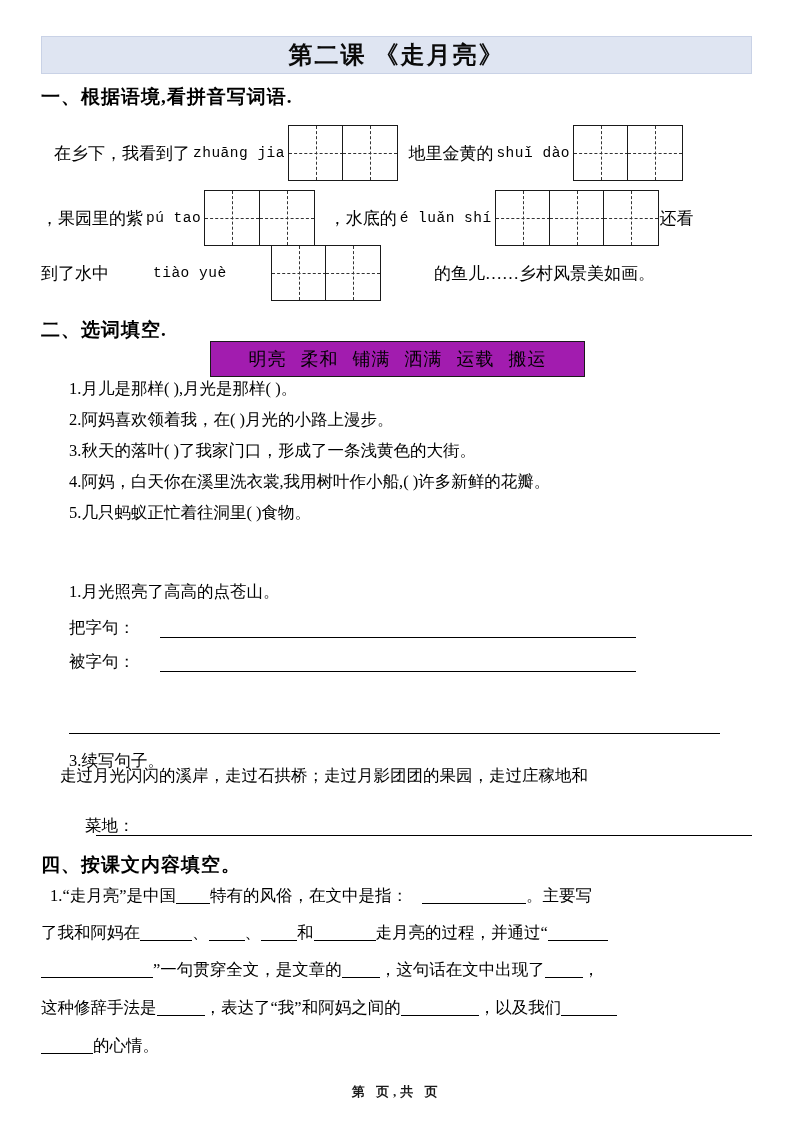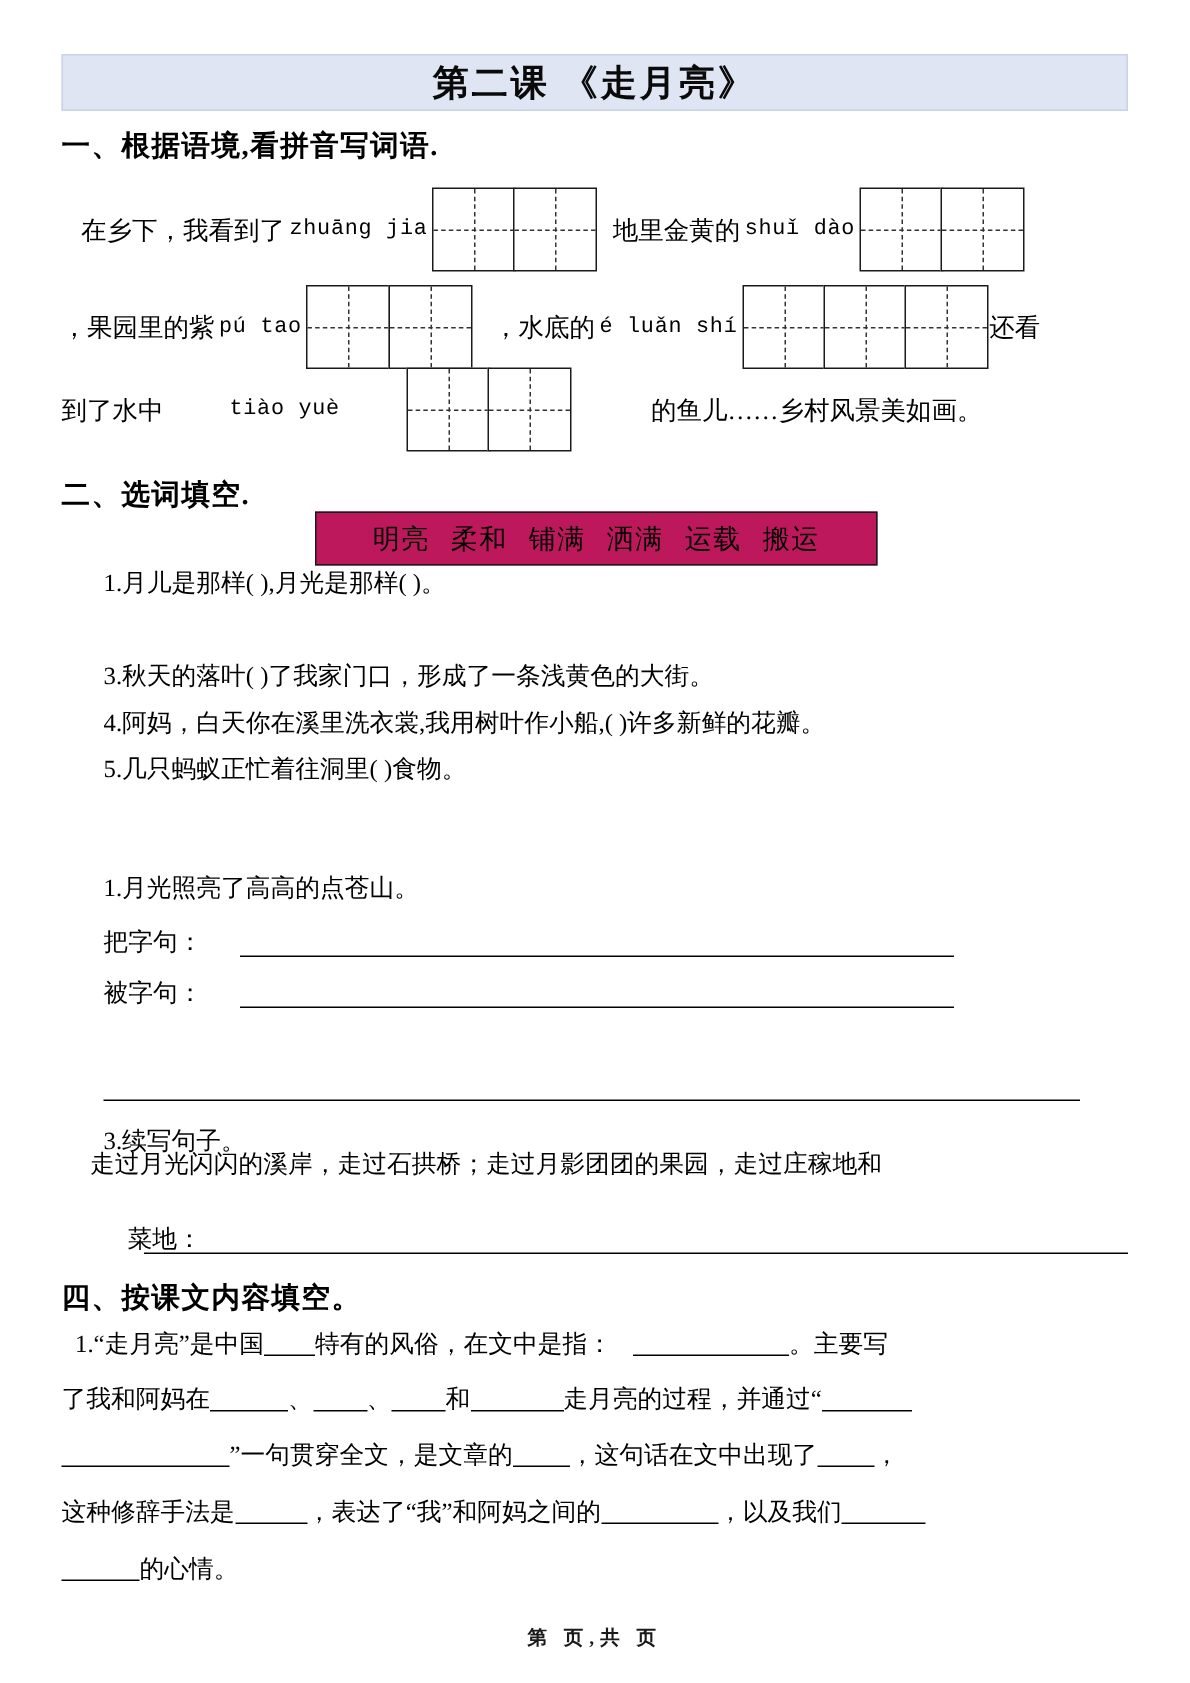--- a/index.html
+++ b/index.html
@@ -108,21 +108,21 @@
   }
 
   
   .wordbank {
     position: absolute;
     border: 1.6px solid #1a1a1a;
     box-sizing: border-box;
     display: flex;
     align-items: center;
     justify-content: center;
-    background: #be185d;
+    background: #a21caf;
     font-size: 18px;
     letter-spacing: 1px;
     padding: 17px 10px;
   }
   .wordbank span { padding: 0 7px; }
 
   
   .rule {
     position: absolute;
     border-bottom: 1.6px solid #000;
@@ -206,20 +206,21 @@
   <div class="wordbank" style="left:210px; top:341px; width:375px; height:27px;">
     <span>明亮</span>
     <span>柔和</span>
     <span>铺满</span>
     <span>洒满</span>
     <span>运载</span>
     <span>搬运</span>
   </div>
 
   <div class="row-q" style="left:69px; top:381px;">1.月儿是那样(    ),月光是那样(      )。</div>
+  <div class="row-q" style="left:69px; top:412px;">2.阿妈喜欢领着我，在(     )月光的小路上漫步。</div>
   <div class="row-q" style="left:69px; top:443px;">3.秋天的落叶(      )了我家门口，形成了一条浅黄色的大街。</div>
   <div class="row-q" style="left:69px; top:474px;">4.阿妈，白天你在溪里洗衣裳,我用树叶作小船,(      )许多新鲜的花瓣。</div>
   <div class="row-q" style="left:69px; top:505px;">5.几只蚂蚁正忙着往洞里(    )食物。</div>
 
 
   <div class="row-q" style="left:69px; top:584px;">1.月光照亮了高高的点苍山。</div>
 
   <div class="row-q" style="left:69px; top:620px;">把字句：</div>
   <div class="rule" style="left:160px; top:637px; width:476px;"></div>
 

